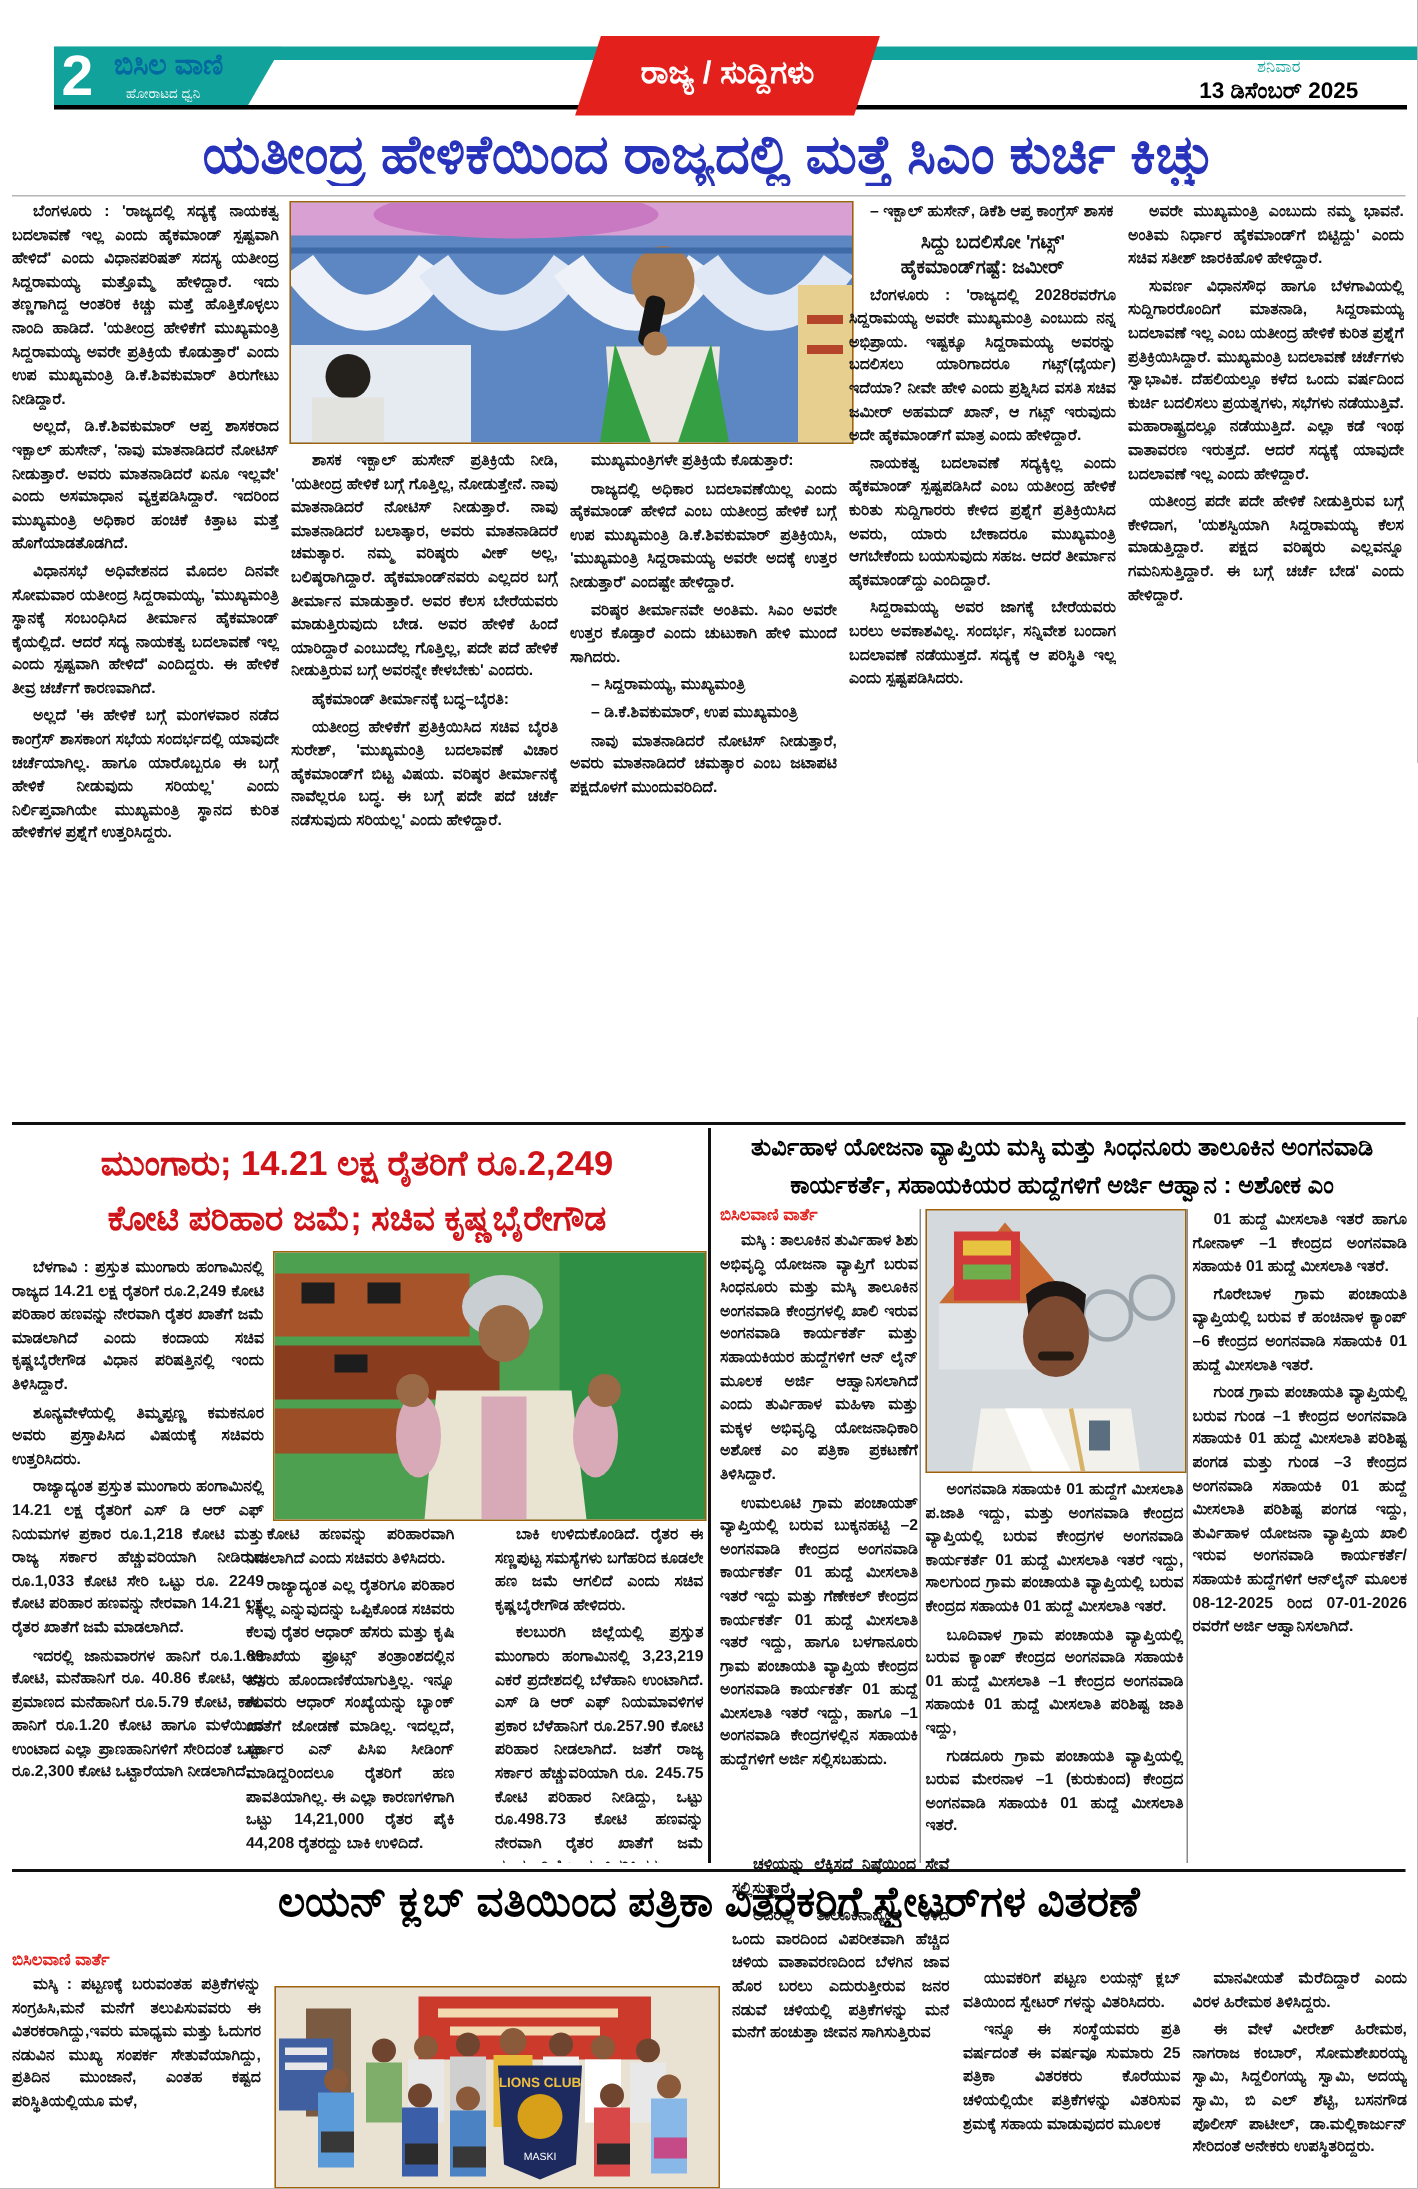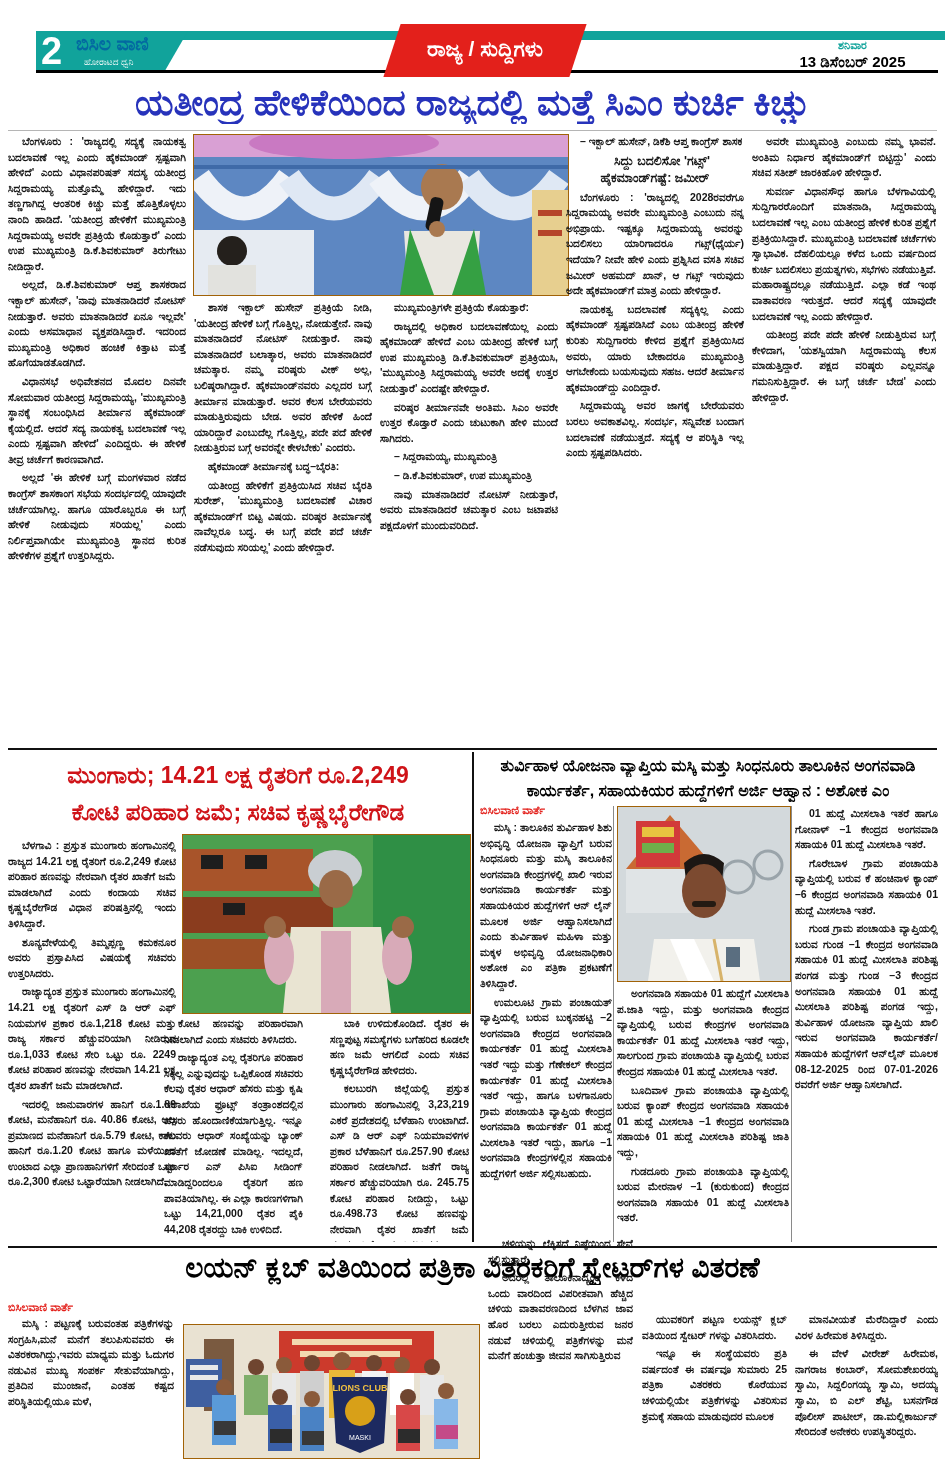--- a/index.html
+++ b/index.html
@@ -14,21 +14,21 @@
     clip-path:polygon(0 0,100% 0,84% 100%,0 100%);}
   .page-num{position:absolute;left:41px;top:29px;font-size:38px;font-weight:bold;color:#fff;line-height:44px;}
   .mast-title{position:absolute;left:76px;top:33px;font-size:19px;font-weight:bold;color:#0369a1;white-space:nowrap;}
   .mast-tag{position:absolute;left:84px;top:57px;font-size:9px;color:#fff;white-space:nowrap;}
   .top-rule{position:absolute;left:36px;right:7px;top:70px;height:3px;background:#000;}
   .section-banner{position:absolute;left:392px;top:24px;width:186px;height:53px;background:#e3201b;
     transform:skewX(-18deg);}
   .section-banner-text{position:absolute;left:378px;top:37px;width:214px;text-align:center;color:#fff;
     font-weight:bold;font-size:21px;white-space:nowrap;}
   .date-block{position:absolute;left:770px;top:39px;width:165px;text-align:center;}
-  .day-text{color:#11a39b;font-weight:bold;font-size:11px;}
+  .day-text{color:#11a39b;font-weight:normal;font-size:11px;}
   .date-text{color:#000;font-weight:bold;font-size:15px;margin-top:1px;}
   
   .h-main{position:absolute;left:0;right:0;top:82px;text-align:center;font-size:36px;font-weight:bold;
     color:#2733bb;white-space:nowrap;overflow:hidden;}
   .h-main-rule{position:absolute;left:8px;right:8px;top:130px;height:1px;background:#b5b5b5;}
   .h-red{position:absolute;left:8px;top:757px;width:460px;text-align:center;color:#cf1318;
     font-weight:bold;font-size:23px;line-height:37px;overflow:hidden;height:76px;}
   .h-ang{position:absolute;left:478px;width:460px;text-align:center;color:#000;
     font-weight:bold;font-size:16px;line-height:23px;white-space:nowrap;overflow:hidden;}
   .h-lions{position:absolute;left:0;right:0;top:1252px;text-align:center;color:#000;

